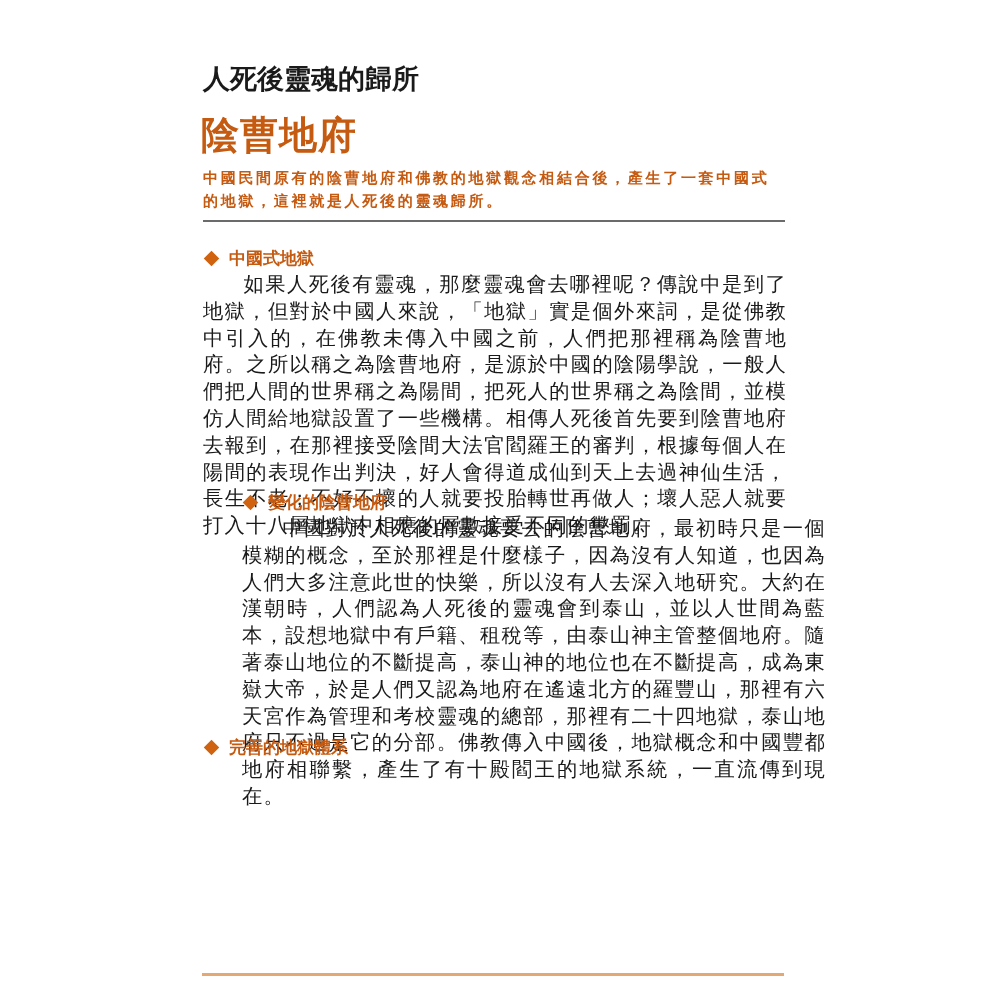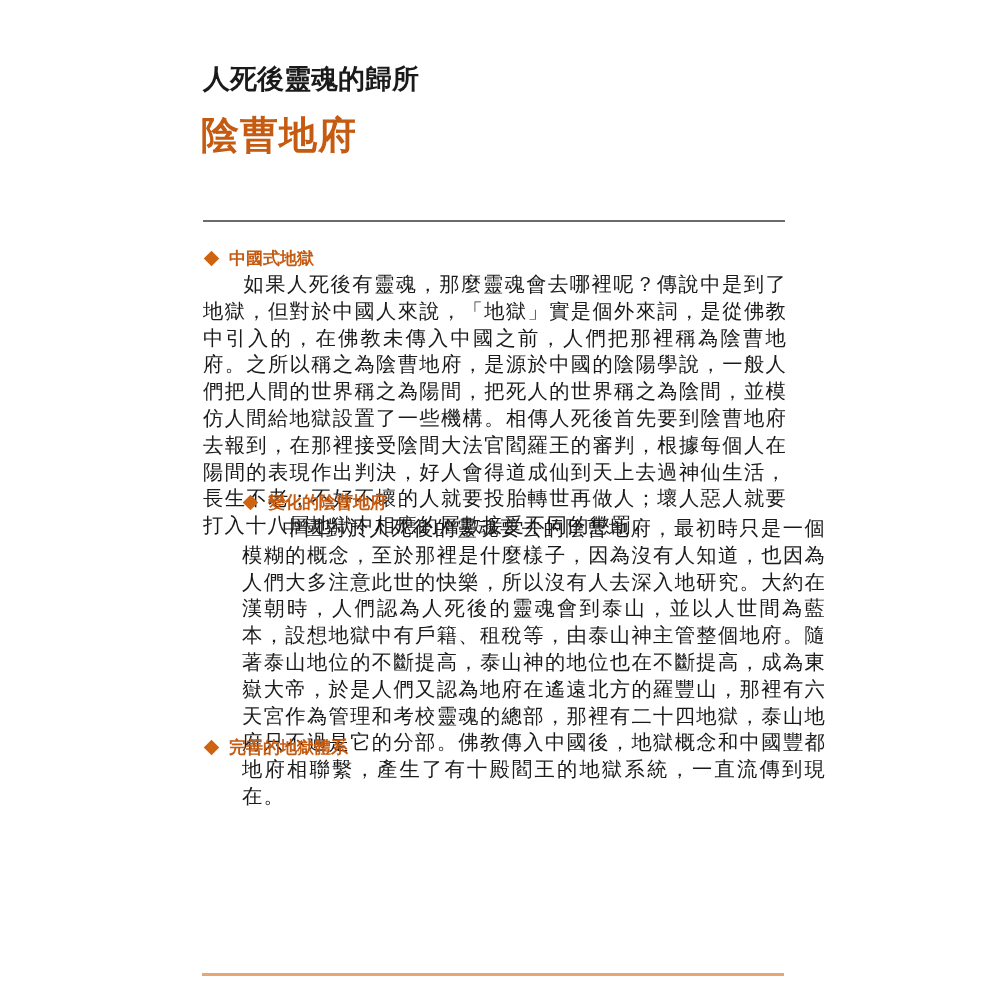--- a/index.html
+++ b/index.html
@@ -16,20 +16,21 @@
   .body-text { font-size: 20.3px; line-height: 26.8px; text-indent: 2em; text-align: justify; color: #1a1a1a; margin: 0; letter-spacing: 1.2px; }
   .folio { position: absolute; left: 174px; top: 947px; font-size: 23px; color: #14532d; font-family: "Liberation Serif", serif; margin-top: 40px; }
   .folio-rule { position: absolute; left: 202px; top: 957px; width: 582px; height: 3px; background: #e3a873; }
 </style>
 </head>
 <body>
 
 <div class="page">
   <div class="kicker">人死後靈魂的歸所</div>
   <div class="title">陰曹地府</div>
+  <div class="intro">中國民間原有的陰曹地府和佛教的地獄觀念相結合後，產生了一套中國式的地獄，這裡就是人死後的靈魂歸所。</div>
   <div class="rule"></div>
 
   <div class="section" style="top:229px;">
     <div class="sec-head">
       <span class="diamond"></span>
       <span class="sec-title">中國式地獄</span>
     </div>
     <p class="body-text">如果人死後有靈魂，那麼靈魂會去哪裡呢？傳說中是到了地獄，但對於中國人來說，「地獄」實是個外來詞，是從佛教中引入的，在佛教未傳入中國之前，人們把那裡稱為陰曹地府。之所以稱之為陰曹地府，是源於中國的陰陽學說，一般人們把人間的世界稱之為陽間，把死人的世界稱之為陰間，並模仿人間給地獄設置了一些機構。相傳人死後首先要到陰曹地府去報到，在那裡接受陰間大法官閻羅王的審判，根據每個人在陽間的表現作出判決，好人會得道成仙到天上去過神仙生活，長生不老；不好不壞的人就要投胎轉世再做人；壞人惡人就要打入十八層地獄中相應的層數接受不同的懲罰。</p>
   </div>
 

